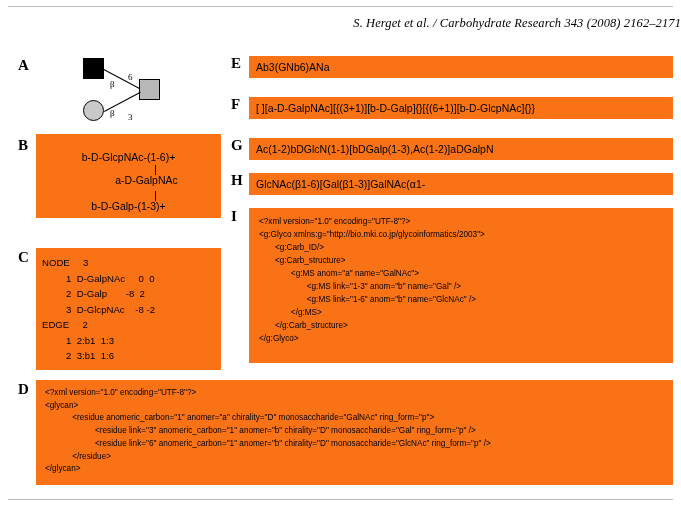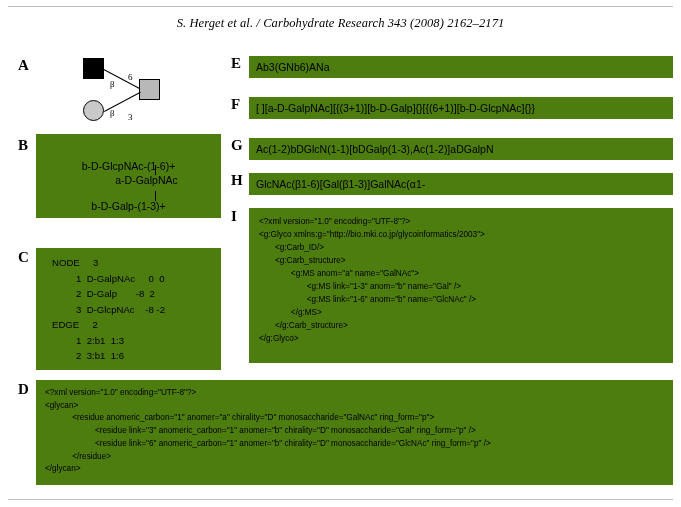--- a/index.html
+++ b/index.html
@@ -17,21 +17,21 @@
   .page {
     position: relative;
     width: 681px;
     height: 507px;
   }
   .header {
     position: absolute;
     top: 16px;
     left: 0;
     width: 681px;
-    text-align: center;
+    text-align: right;
     font-family: "Liberation Serif", serif;
     font-style: italic;
     font-size: 12.5px;
     color: #000;
     letter-spacing: 0.1px;
   }
   .rule {
     position: absolute;
     left: 8px;
     width: 665px;
@@ -44,21 +44,21 @@
   .panel-letter {
     position: absolute;
     font-family: "Liberation Serif", serif;
     font-weight: bold;
     font-size: 15px;
     color: #000;
   }
 
   .grey-box {
     position: absolute;
-    background: #4d7c0f;
+    background: #f97316;
     box-sizing: border-box;
   }
   .code-box {
     font-family: "Liberation Sans", sans-serif;
     font-size: 8.2px;
     color: #000;
     line-height: 1.38;
     white-space: pre;
     padding: 4px 6px;
   }
@@ -136,29 +136,29 @@
 
   <div class="conn" style="left:104px; top:110.5px; width:41px; transform: rotate(-28deg);"></div>
 
   <div class="lbl" style="left:110px; top:79px;">β</div>
   <div class="lbl" style="left:128px; top:72px;">6</div>
   <div class="lbl" style="left:110px; top:108px;">β</div>
   <div class="lbl" style="left:128px; top:112px;">3</div>
 
   <div class="panel-letter" style="left:18px; top:137px;">B</div>
   <div class="grey-box" style="left:36px; top:134px; width:185px; height:84px;">
-    <div class="b-text" style="left:0; top:0; width:185px; text-align:center; position:absolute; padding-top:26px;">b-D-GlcpNAc-(1-6)+</div>
+    <div class="b-text" style="left:0; top:0; width:185px; text-align:center; position:absolute; padding-top:17px;">b-D-GlcpNAc-(1-6)+</div>
     <div class="b-vline" style="left:119px; top:31px; height:10px;"></div>
     <div class="b-text" style="left:0; top:40px; width:185px; text-align:center; position:absolute; padding-left:36px; box-sizing:border-box;">a-D-GalpNAc</div>
     <div class="b-vline" style="left:119px; top:57px; height:10px;"></div>
     <div class="b-text" style="left:0; top:66px; width:185px; text-align:center; position:absolute;">b-D-Galp-(1-3)+</div>
   </div>
 
   <div class="panel-letter" style="left:18px; top:249px;">C</div>
-  <div class="grey-box code-box" style="left:36px; top:248px; width:185px; height:122px; font-size:9.6px; line-height:1.62; padding-top:7px; padding-left:16px;"><span>NODE     3</span>
+  <div class="grey-box code-box" style="left:36px; top:248px; width:185px; height:122px; font-size:9.6px; line-height:1.62; padding-top:7px; padding-left:6px;"><span>NODE     3</span>
 <span>         1  D-GalpNAc     0  0</span>
 <span>         2  D-Galp       -8  2</span>
 <span>         3  D-GlcpNAc    -8 -2</span>
 <span>EDGE     2</span>
 <span>         1  2:b1  1:3</span>
 <span>         2  3:b1  1:6</span></div>
 
   <div class="panel-letter" style="left:18px; top:381px;">D</div>
   <div class="grey-box code-box" style="left:36px; top:380px; width:637px; height:105px; padding-top:7px; padding-left:9px; line-height:1.55;"><span>&lt;?xml version="1.0" encoding="UTF-8"?&gt;</span>
 <span>&lt;glycan&gt;</span>

